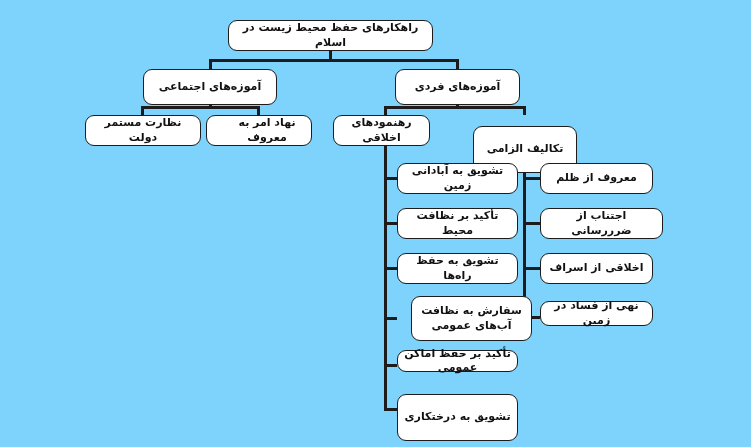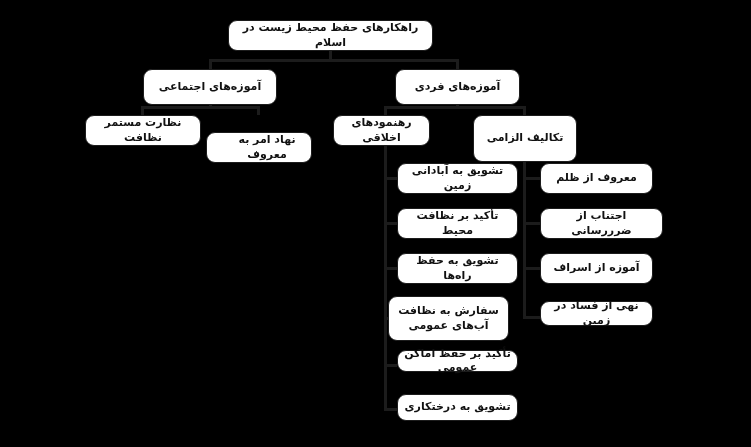--- a/index.html
+++ b/index.html
@@ -4,21 +4,21 @@
 <style>
   html, body {
     margin: 0;
     padding: 0;
     background: #ffffff;
   }
   .canvas {
     position: relative;
     width: 751px;
     height: 447px;
-    background: #000000;
+    background: #7dd3fc;
     direction: rtl;
     font-family: "DejaVu Sans", sans-serif;
     overflow: hidden;
   }
   .node {
     position: absolute;
     box-sizing: border-box;
     background: #ffffff;
     border: 1.6px solid #1c1c1c;
     border-radius: 9px;
@@ -52,50 +52,50 @@
   <div class="line" style="left:456px; top:59px; width:3px; height:10px;"></div>
 
   <div class="node" style="left:143px; top:69px; width:134px; height:36px;border-radius:9px;">آموزه‌های اجتماعی</div>
   <div class="node" style="left:395px; top:69px; width:125px; height:36px;">آموزه‌های فردی</div>
 
   <div class="line" style="left:209px; top:98px; width:3px; height:9px;"></div>
   <div class="line" style="left:141px; top:106px; width:119px; height:3px;"></div>
   <div class="line" style="left:141px; top:106px; width:3px; height:9px;"></div>
   <div class="line" style="left:257px; top:106px; width:3px; height:9px;"></div>
 
-  <div class="node" style="left:85px; top:115px; width:116px; height:31px;">نظارت مستمر نظافت</div>
-  <div class="node" style="left:206px; top:132px; width:106px; height:31px;padding-left:20px;">نهاد امر به معروف</div>
+  <div class="node" style="left:85px; top:115px; width:116px; height:31px;">نظارت مستمر دولت</div>
+  <div class="node" style="left:206px; top:115px; width:106px; height:31px;padding-left:20px;">نهاد امر به معروف</div>
 
   <div class="line" style="left:456px; top:98px; width:3px; height:9px;"></div>
   <div class="line" style="left:384px; top:106px; width:142px; height:3px;"></div>
   <div class="line" style="left:384px; top:106px; width:3px; height:9px;"></div>
   <div class="line" style="left:523px; top:106px; width:3px; height:9px;"></div>
 
   <div class="node" style="left:333px; top:115px; width:97px; height:31px;">رهنمودهای اخلاقی</div>
-  <div class="node" style="left:473px; top:115px; width:104px; height:47px;">تکالیف الزامی</div>
+  <div class="node" style="left:473px; top:126px; width:104px; height:47px;">تکالیف الزامی</div>
 
   <div class="line" style="left:384px; top:146px; width:3px; height:265px;"></div>
   <div class="line" style="left:384px; top:177px; width:13px; height:3px;"></div>
   <div class="line" style="left:384px; top:222px; width:13px; height:3px;"></div>
   <div class="line" style="left:384px; top:267px; width:13px; height:3px;"></div>
   <div class="line" style="left:384px; top:317px; width:13px; height:3px;"></div>
   <div class="line" style="left:384px; top:364px; width:13px; height:3px;"></div>
   <div class="line" style="left:384px; top:408px; width:13px; height:3px;"></div>
 
   <div class="node" style="left:397px; top:163px; width:121px; height:31px;">تشویق به آبادانی زمین</div>
   <div class="node" style="left:397px; top:208px; width:121px; height:31px;">تأکید بر نظافت محیط</div>
   <div class="node" style="left:397px; top:253px; width:121px; height:31px;">تشویق به حفظ راه‌ها</div>
-  <div class="node" style="left:388px; top:296px; width:121px; height:45px;">سفارش به نظافت آب‌های عمومی</div>
+  <div class="node" style="left:411px; top:296px; width:121px; height:45px;">سفارش به نظافت آب‌های عمومی</div>
   <div class="node" style="left:397px; top:350px; width:121px; height:22px;">تأکید بر حفظ اماکن عمومی</div>
-  <div class="node" style="left:397px; top:394px; width:121px; height:27px;">تشویق به درختکاری</div>
+  <div class="node" style="left:397px; top:394px; width:121px; height:47px;">تشویق به درختکاری</div>
 
   <div class="line" style="left:523px; top:146px; width:3px; height:173px;"></div>
   <div class="line" style="left:523px; top:177px; width:17px; height:3px;"></div>
   <div class="line" style="left:523px; top:222px; width:17px; height:3px;"></div>
   <div class="line" style="left:523px; top:267px; width:17px; height:3px;"></div>
   <div class="line" style="left:523px; top:316px; width:17px; height:3px;"></div>
 
   <div class="node" style="left:540px; top:163px; width:113px; height:31px;">معروف از ظلم</div>
   <div class="node" style="left:540px; top:208px; width:123px; height:31px;">اجتناب از ضرررسانی</div>
-  <div class="node" style="left:540px; top:253px; width:113px; height:31px;">آموزه از اسراف</div>
+  <div class="node" style="left:540px; top:253px; width:113px; height:31px;">اخلاقی از اسراف</div>
   <div class="node" style="left:540px; top:301px; width:113px; height:25px;">نهی از فساد در زمین</div>
 
 </div>
 
 </body></html>

